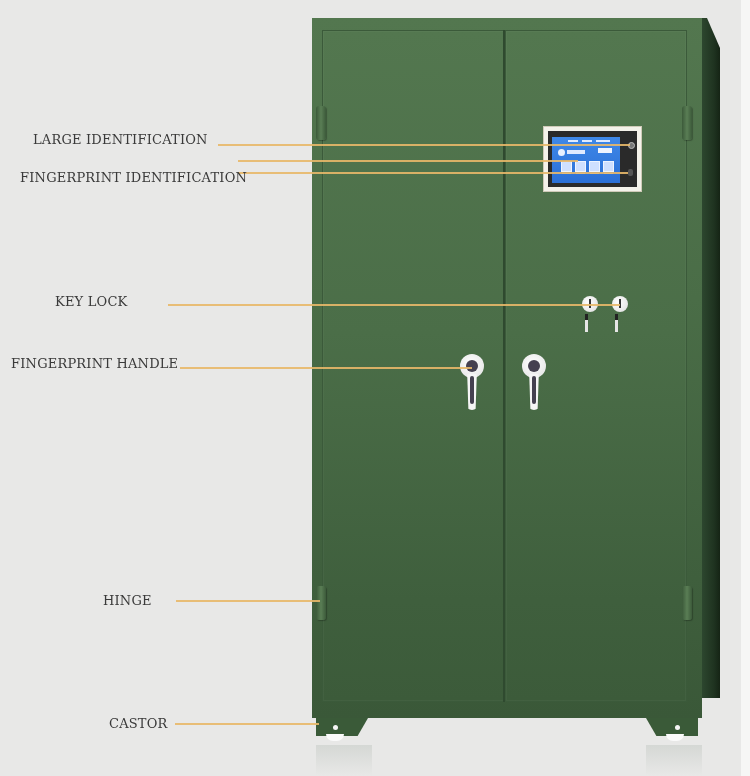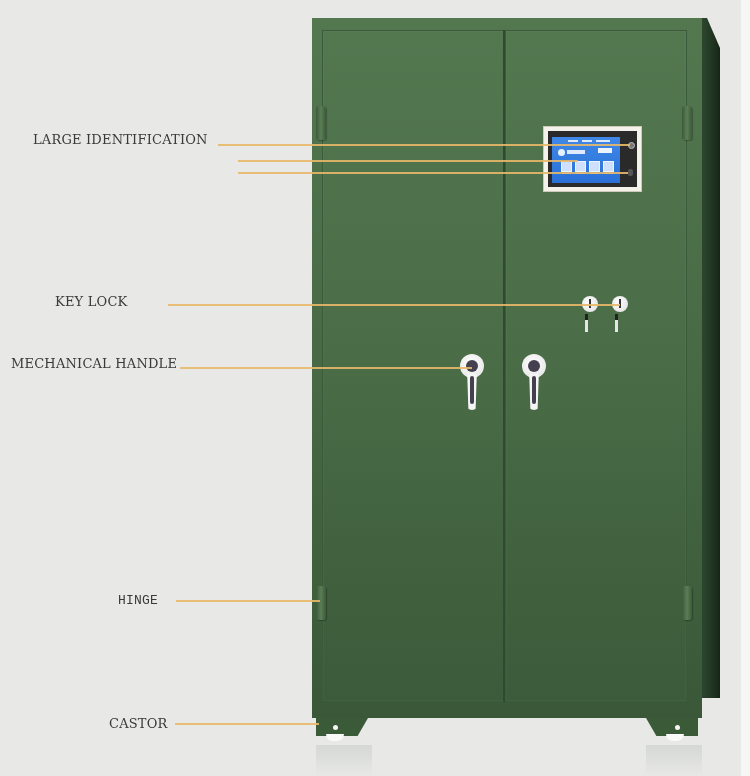--- a/index.html
+++ b/index.html
@@ -175,17 +175,18 @@
 
   <div class="leader" style="left:218px;top:144px;width:412px;"></div>
   <div class="leader" style="left:238px;top:160px;width:340px;"></div>
   <div class="leader" style="left:238px;top:172px;width:390px;"></div>
   <div class="leader" style="left:168px;top:304px;width:452px;"></div>
   <div class="leader" style="left:180px;top:367px;width:292px;"></div>
   <div class="leader" style="left:176px;top:600px;width:144px;"></div>
   <div class="leader" style="left:175px;top:723px;width:144px;"></div>
 
   <div class="label" style="left:33px;top:133px;">LARGE IDENTIFICATION</div>
+  <div class="label" style="left:20px;top:171px;">FINGERPRINT IDENTIFICATION</div>
   <div class="label" style="left:55px;top:295px;">KEY LOCK</div>
-  <div class="label" style="left:11px;top:357px;">MECHANICAL HANDLE</div>
-  <div class="label" style="left:118px;top:594px;font-family:Liberation Mono, monospace;">HINGE</div>
+  <div class="label" style="left:11px;top:357px;">FINGERPRINT HANDLE</div>
+  <div class="label" style="left:103px;top:594px;">HINGE</div>
   <div class="label" style="left:109px;top:717px;text-align:center;">CASTOR</div>
 </div>
 
 </body></html>

